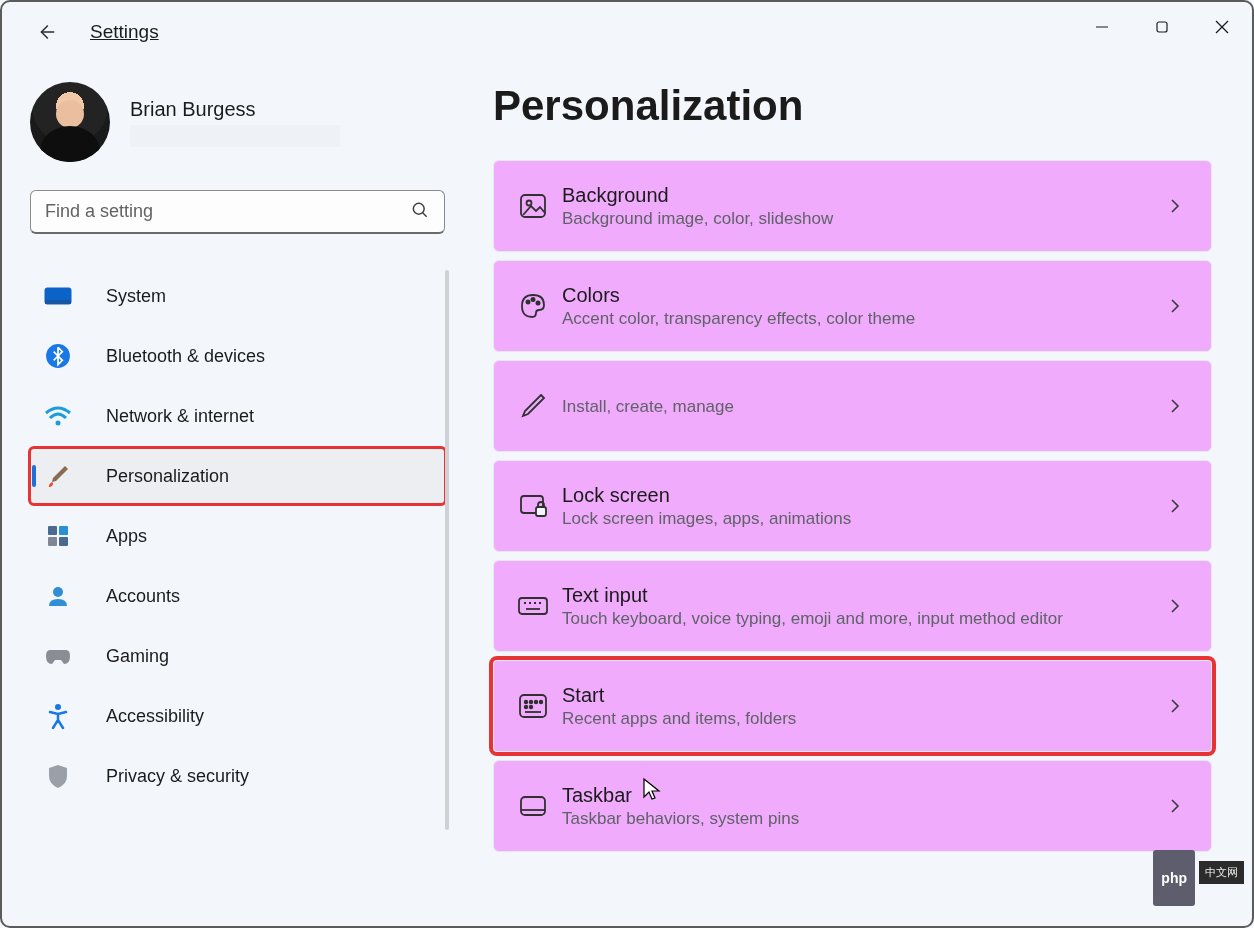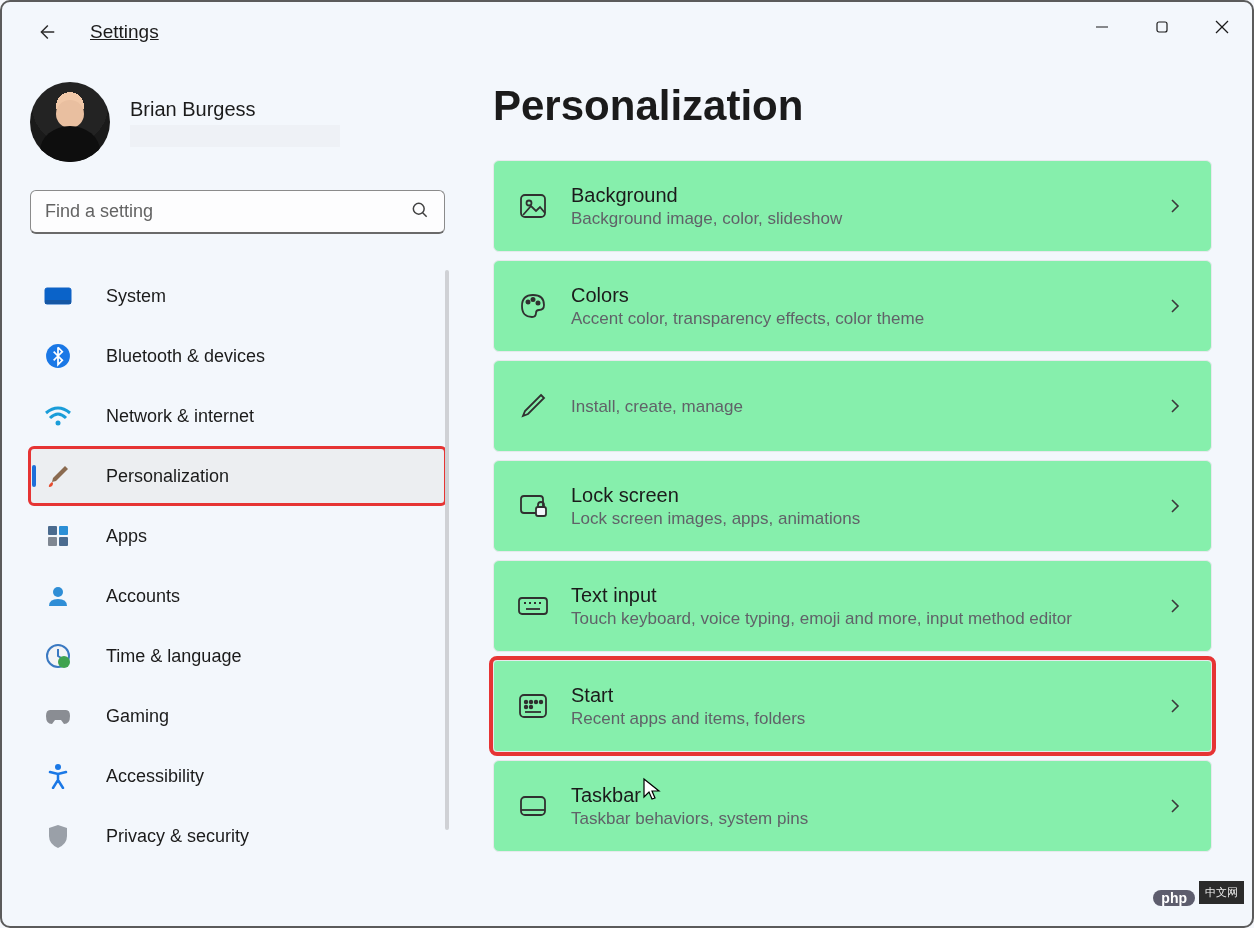--- a/index.html
+++ b/index.html
@@ -170,29 +170,29 @@
     display:flex; align-items:center; justify-content:center;
   }
   
   .page-title {
     font-size:42px;
     font-weight:600;
     margin-bottom: 30px;
   }
   
   .card {
-    background:#86efac;
+    background:#f0abfc;
     border:1px solid #e7e9ed;
     border-radius:6px;
     height:92px;
     display:flex;
     align-items:center;
     padding: 0 28px 0 22px;
     margin-bottom: 8px;
-    gap: 21px;
+    gap: 12px;
     position:relative;
   }
   .card .cicon {
     width:34px;
     display:flex; justify-content:center;
   }
   .card .ctext { flex:1; }
   .card .ctitle {
     font-size:20px;
   }
@@ -215,22 +215,22 @@
     display:flex;
     align-items:center;
     gap:4px;
     z-index:5;
   }
   .wm-php {
     background:#5d5d6d;
     color:#fff;
     font-weight:bold;
     font-size:14px;
-    padding:0 8px;
-    border-radius:9px;
+    padding:20px 8px;
+    border-radius:3px;
     margin-top:12px;
   }
   .wm-cn {
     background:#2b2b2b;
     color:#eee;
     font-size:11px;
     padding:4px 6px;
   }
   
   .cursor {
@@ -353,30 +353,20 @@
         <div class="nav-item">
           <span class="nicon">
             <svg width="24" height="24" viewBox="0 0 24 24">
                 <circle cx="12" cy="8" r="5" fill="#2f8ed6"></circle>
                 <path d="M3 22 Q3 15 12 15 Q21 15 21 22 Z" fill="#2f8ed6"></path>
               </svg>
           </span>
           <span>Accounts</span>
         </div>
 
-        <div class="nav-item">
-          <span class="nicon">
-            <svg width="26" height="26" viewBox="0 0 26 26">
-                <circle cx="13" cy="13" r="11" fill="#f3f4f6" stroke="#3a79c2" stroke-width="2"></circle>
-                <path d="M13 6 V13 L18 16" stroke="#3a79c2" stroke-width="2" fill="none"></path>
-                <circle cx="19" cy="19" r="6" fill="#3fa24f"></circle>
-              </svg>
-          </span>
-          <span>Time &amp; language</span>
-        </div>
 
         <div class="nav-item">
           <span class="nicon">
             <svg width="28" height="20" viewBox="0 0 28 20">
                 <path d="M6 4 H22 Q26 4 26 10 Q26 18 20 18 L17 14 H11 L8 18 Q2 18 2 10 Q2 4 6 4 Z" fill="#8a8d93"></path>
               </svg>
           </span>
           <span>Gaming</span>
         </div>
 

